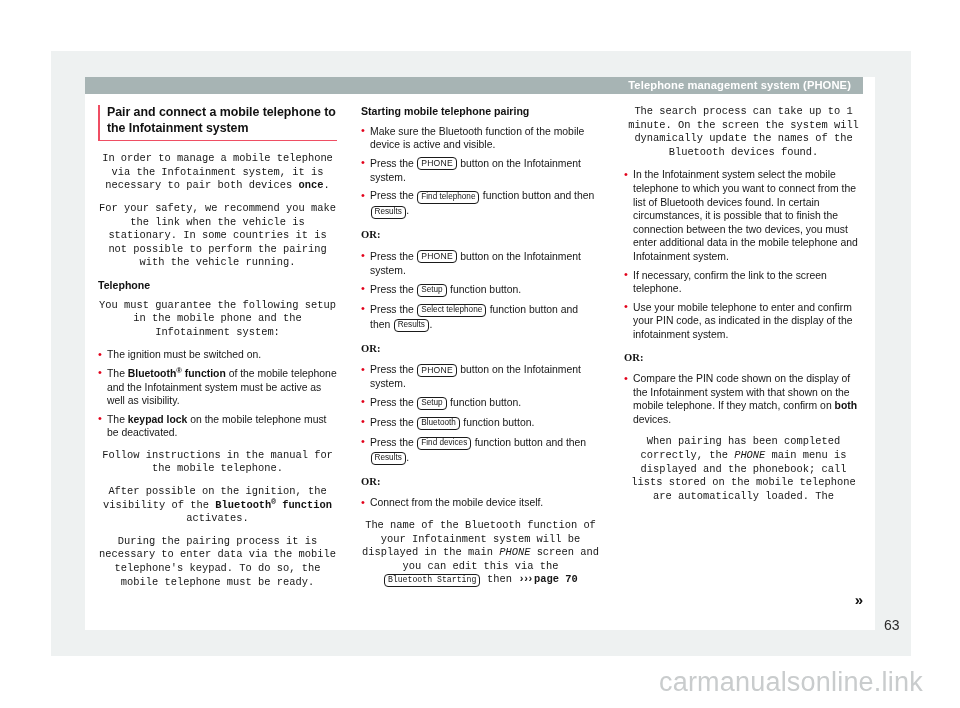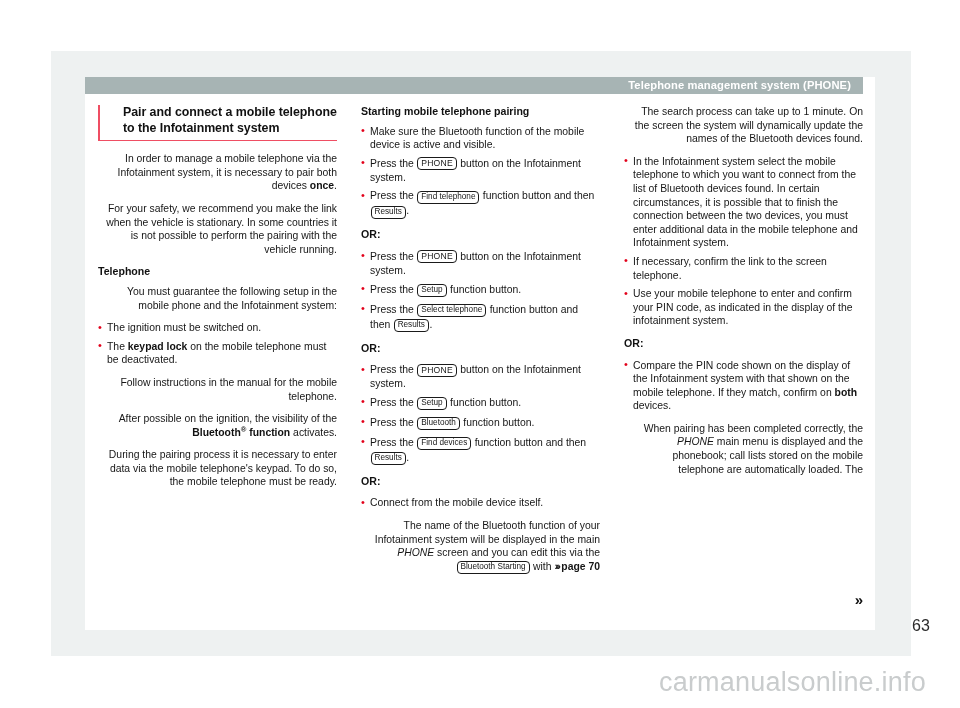--- a/index.html
+++ b/index.html
@@ -77,45 +77,47 @@
   }
 
   
   .section-heading {
     font-size: 12.4px;
     font-weight: bold;
     line-height: 15.6px;
     color: #111111;
     border-left: 2.2px solid #ef4e63;
     border-bottom: 1.4px solid #ef4e63;
-    padding: 0 0 4px 23px;
+    padding: 0 0 4px 7px;
     margin: 0 0 11px 0;
     letter-spacing: -0.05px;
   }
 
   
   p.para {
     margin: 0 0 9px 0;
-    text-align: right;
+    text-align: center;
+    font-family: Liberation Mono, monospace;
   }
 
   h4.sub {
     font-size: 10.6px;
     font-weight: bold;
     margin: 0 0 6px 0;
     line-height: 13.6px;
     color: #111111;
   }
 
   .or-label {
     font-size: 10.6px;
     font-weight: bold;
     margin: 0 0 8px 0;
     line-height: 13.6px;
     color: #111111;
+    font-family: Liberation Serif, serif;
   }
 
   
   ul.bullets {
     list-style: none;
     margin: 0 0 9px 0;
     padding: 0;
   }
   ul.bullets li {
     position: relative;
@@ -183,23 +185,23 @@
     bottom: 22px;
     font-size: 15px;
     font-weight: bold;
     color: #111111;
     letter-spacing: -1px;
   }
 
   
   #folio {
     position: absolute;
-    left: 912px;
+    left: 884px;
     top: 617px;
-    font-size: 16px;
+    font-size: 14px;
     color: #2b2b2b;
   }
 
   
   #watermark {
     position: absolute;
     left: 659px;
     top: 667px;
     font-size: 27px;
     color: #c9cccd;
@@ -230,20 +232,21 @@
         <p class="para"><span>In order to manage a mobile telephone via the Infotainment system, it is necessary to pair both devices </span><b>once</b><span>.</span></p>
 
         <p class="para">For your safety, we recommend you make the link when the vehicle is stationary. In some countries it is not possible to perform the pairing with the vehicle running.</p>
 
         <h4 class="sub">Telephone</h4>
 
         <p class="para">You must guarantee the following setup in the mobile phone and the Infotainment system:</p>
 
         <ul class="bullets">
           <li><span>The ignition must be switched on.</span></li>
+          <li><span>The </span><b><span>Bluetooth</span><sup class="reg">®</sup><span> function</span></b><span> of the mobile telephone and the Infotainment system must be active as well as visibility.</span></li>
           <li><span>The </span><b>keypad lock</b><span> on the mobile telephone must be deactivated.</span></li>
         </ul>
 
         <p class="para">Follow instructions in the manual for the mobile telephone.</p>
 
         <p class="para"><span>After possible on the ignition, the visibility of the </span><b><span>Bluetooth</span><sup class="reg">®</sup><span> function</span></b><span> activates.</span></p>
 
         <p class="para">During the pairing process it is necessary to enter data via the mobile telephone's keypad. To do so, the mobile telephone must be ready.</p>
 
       </div>
@@ -274,21 +277,21 @@
           <li><span>Press the </span><span class="key small">Bluetooth</span><span> function button.</span></li>
           <li><span>Press the </span><span class="key small">Find devices</span><span> function button and then </span><span class="key small">Results</span><span>.</span></li>
         </ul>
 
         <div class="or-label">OR:</div>
 
         <ul class="bullets">
           <li><span>Connect from the mobile device itself.</span></li>
         </ul>
 
-        <p class="para"><span>The name of the Bluetooth function of your Infotainment system will be displayed in the main </span><i>PHONE</i><span> screen and you can edit this via the </span><span class="key small">Bluetooth Starting</span><span> with </span><span class="xref"><span class="chev">›››</span><span>page 70</span></span></p>
+        <p class="para"><span>The name of the Bluetooth function of your Infotainment system will be displayed in the main </span><i>PHONE</i><span> screen and you can edit this via the </span><span class="key small">Bluetooth Starting</span><span> then </span><span class="xref"><span class="chev">›››</span><span>page 70</span></span></p>
 
       </div>
 
       <div class="col">
 
         <p class="para">The search process can take up to 1 minute. On the screen the system will dynamically update the names of the Bluetooth devices found.</p>
 
 
         <ul class="bullets">
           <li><span>In the Infotainment system select the mobile telephone to which you want to connect from the list of Bluetooth devices found. In certain circumstances, it is possible that to finish the connection between the two devices, you must enter additional data in the mobile telephone and Infotainment system.</span></li>
@@ -308,15 +311,15 @@
       </div>
 
     </div>
 
     <div id="continue-marker">»</div>
 
   </div>
 
   <div id="folio">63</div>
 
-  <div id="watermark">carmanualsonline.info</div>
+  <div id="watermark">carmanualsonline.link</div>
 
 </div>
 
 </body></html>

